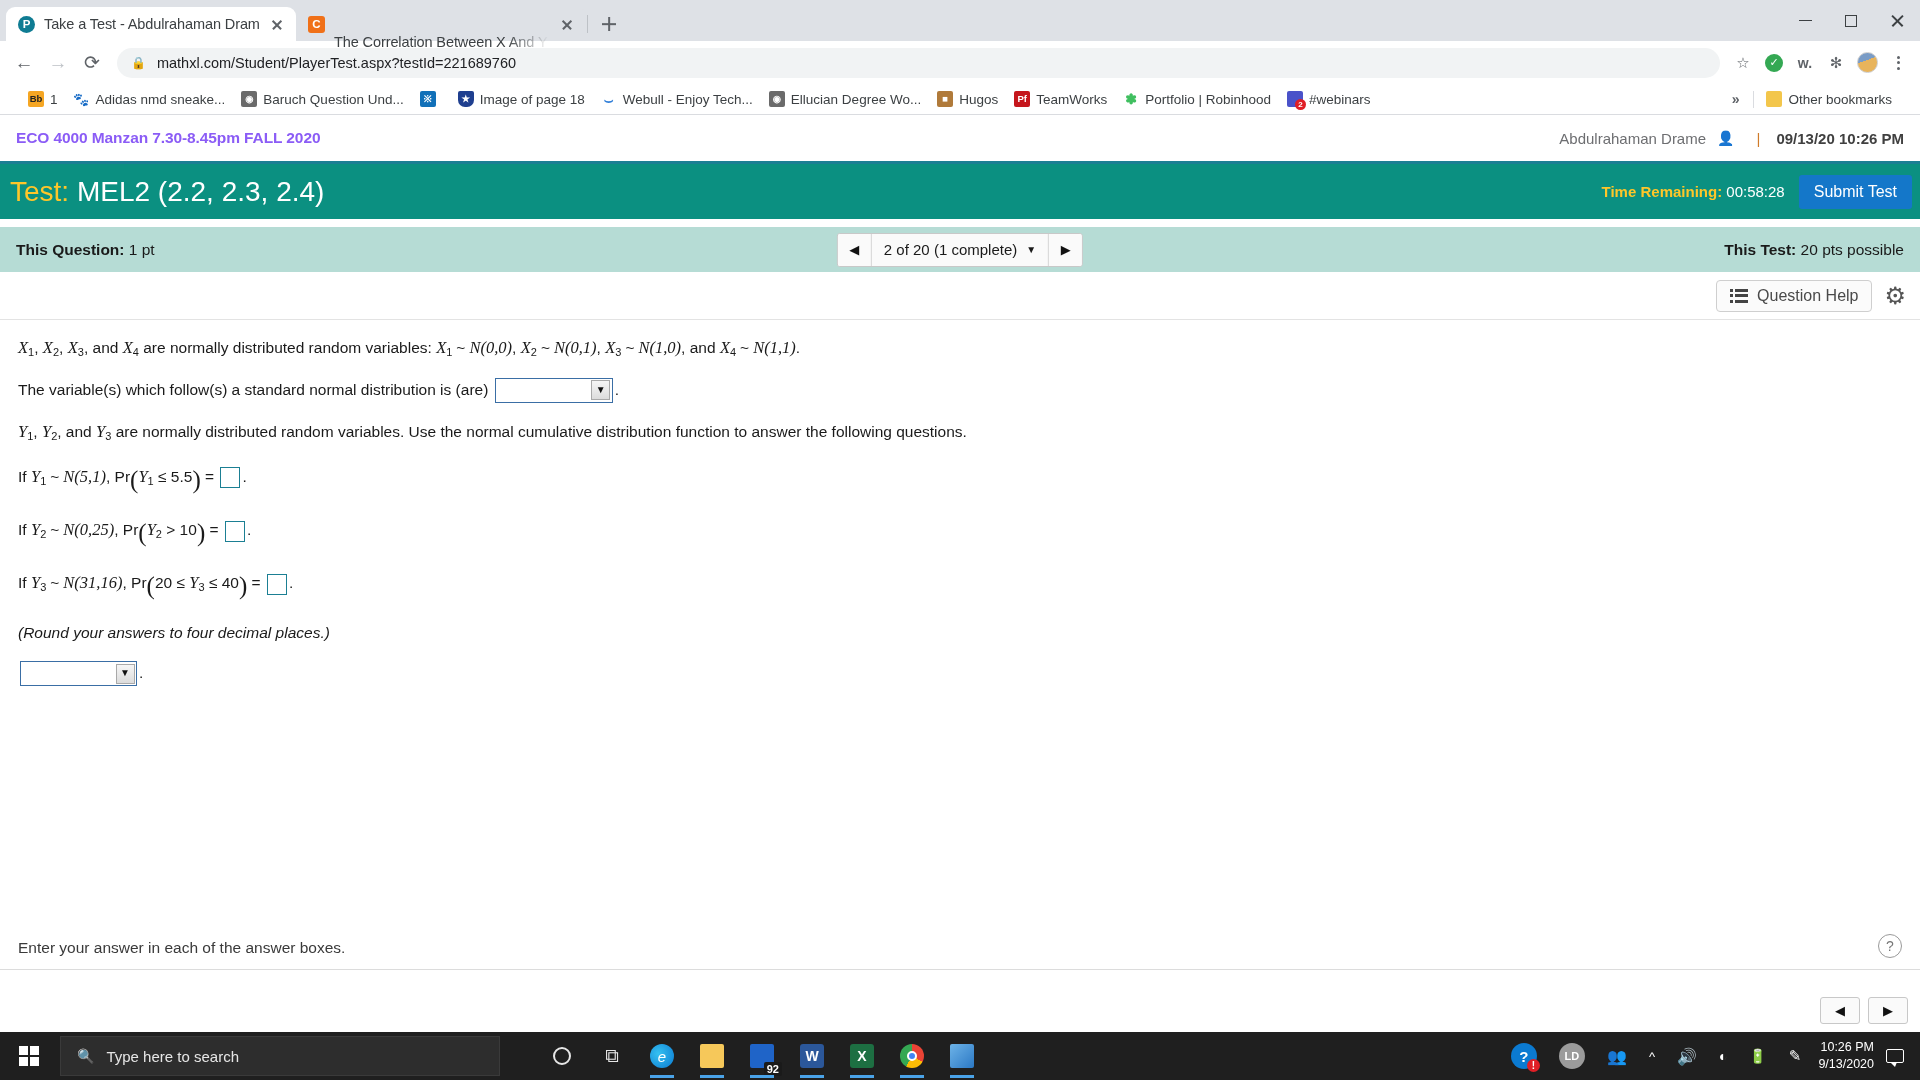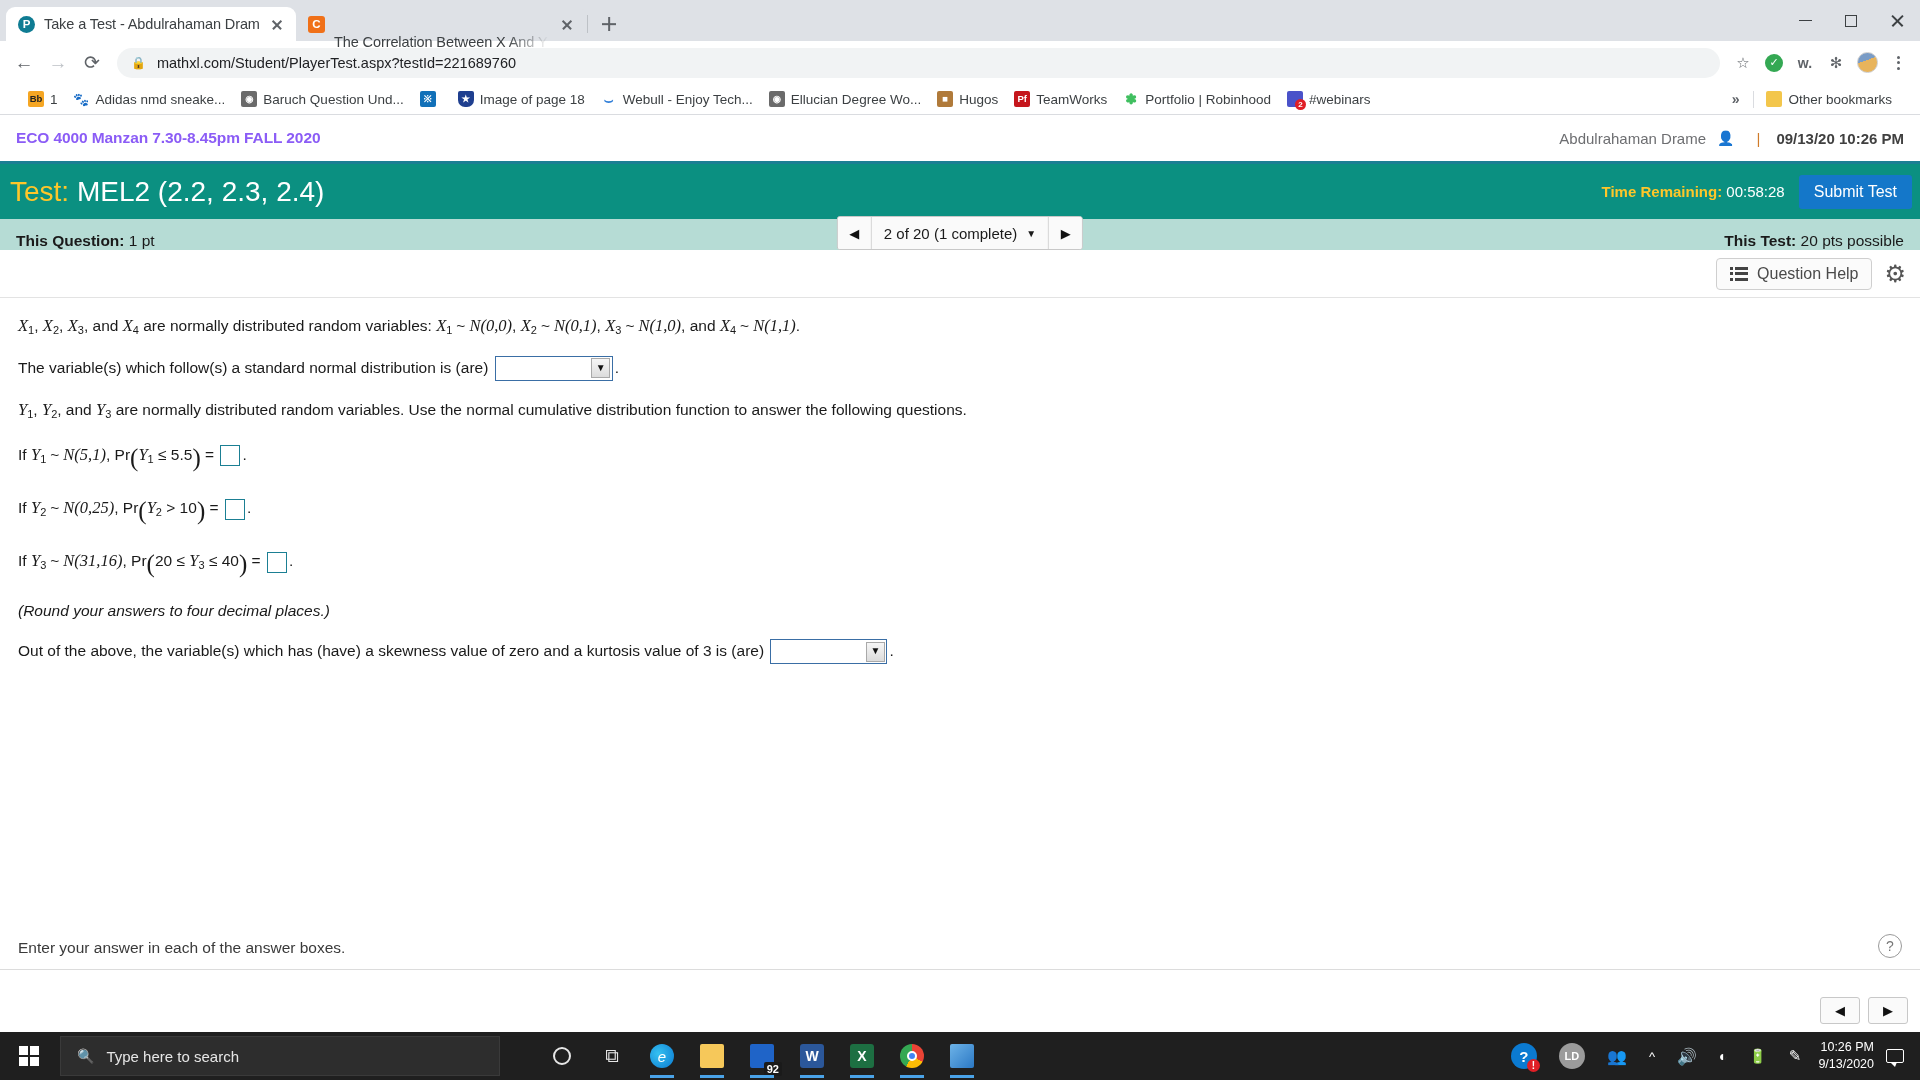--- a/index.html
+++ b/index.html
@@ -146,22 +146,22 @@
   .test-label { color: #ffc629; }
   .testbar-right { display: flex; align-items: center; gap: 0; padding-right: 8px; }
   .time-rem { font-size: 15px; color: #ffffff; margin-right: 14px; }
   .time-rem b { color: #ffc629; }
   .submit-btn {
     background: #1477c9; color: #fff; font-size: 16px;
     padding: 9px 15px; border-radius: 3px; line-height: 1;
   }
 
   .navbar2 {
-    height: 31px; background: #b6dcd5; display: flex; align-items: flex-end;
-    padding: 0 16px; position: relative;
+    height: 45px; background: #b6dcd5; display: flex; align-items: center;
+    padding: 0 16px; position: relative; margin-top: 8px;
   }
   .nb-left { font-size: 15.5px; color: #1a1a1a; }
   .nb-left b, .nb-right b { font-weight: bold; }
   .nb-right { position: absolute; right: 16px; font-size: 15.5px; color: #1a1a1a; }
   .qnav {
     position: absolute; left: 50%; transform: translateX(-50%);
     display: flex; align-items: center; background: #fafafa;
     border: 1px solid #c8c8c8; border-radius: 3px; height: 34px; overflow: hidden;
   }
   .qnav-arrow {
@@ -530,21 +530,20 @@
         <span class="mvar">Y<span class="sub">3</span></span><span class="tilde">~</span><span class="nfn">N(31,16)</span>,
         <span>Pr</span><span class="paren-big">(</span><span>20 ≤ </span><span class="mvar">Y<span class="sub">3</span></span>
         <span>≤ 40</span><span class="paren-big">)</span>
         <span>=</span>
         <span class="abox"></span><span>.</span>
       </div>
 
       <div class="qline ital">(Round your answers to four decimal places.)</div>
 
       <div class="qline">
-        <span>Out of the above, the variable(s) which has (have) a skewness value of zero and a kurtosis value of 3 is (are)</span>
         <span class="ddl wide">
           <span class="ddl-arrow">▼</span>
         </span><span>.</span>
       </div>
     </div>
 
     <div class="footer-note">Enter your answer in each of the answer boxes.</div>
     <div class="help-circle">?</div>
     <div class="pager">
       <div class="pager-btn">◀</div>

